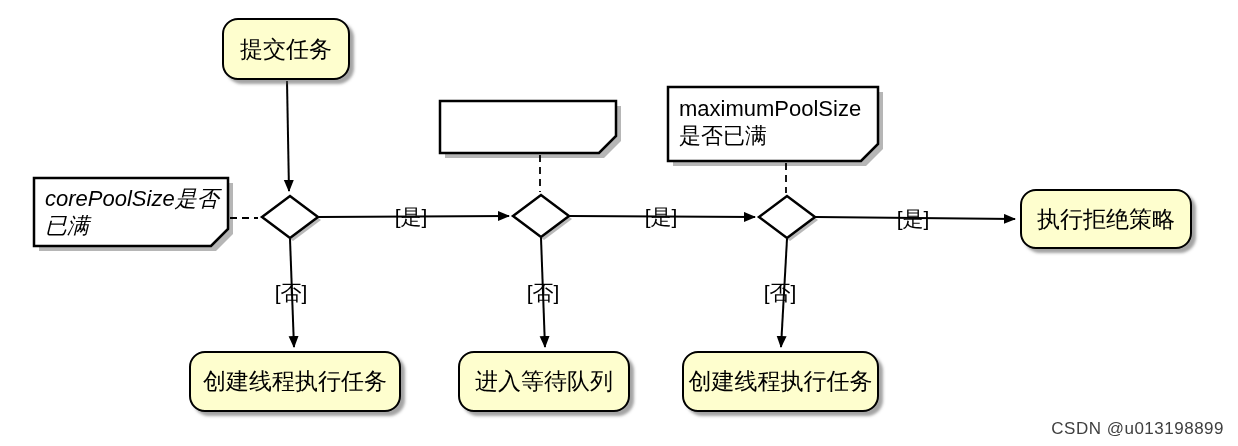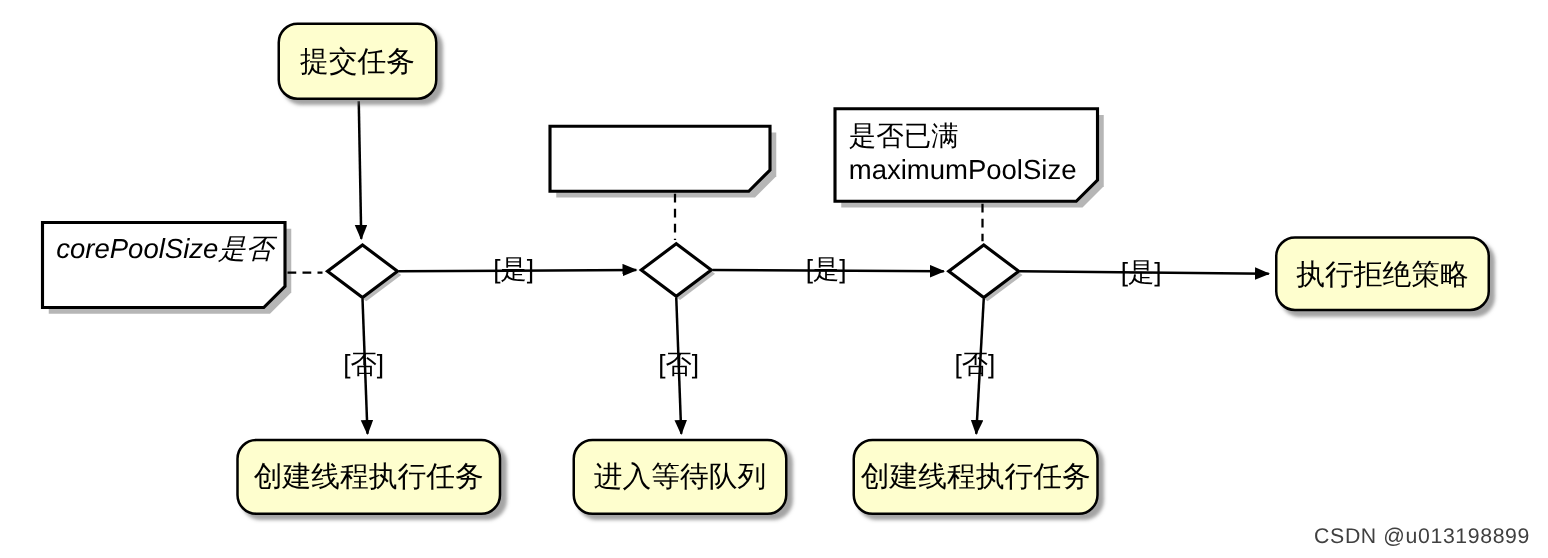--- a/index.html
+++ b/index.html
@@ -138,26 +138,27 @@
   <div class="node" style="left:1020px; top:189px; width:172px; height:60px;">执行拒绝策略</div>
 
   <div class="node" style="left:189px; top:351px; width:212px; height:61px;">创建线程执行任务</div>
 
   <div class="node" style="left:458px; top:351px; width:172px; height:61px;text-align:right;">进入等待队列</div>
 
   <div class="node" style="left:682px; top:351px; width:197px; height:61px;">创建线程执行任务</div>
 
   <div class="note-text" style="left:45px; top:185px;font-style:italic;">
     <div>corePoolSize是否</div>
+    <div>已满</div>
   </div>
 
 
   <div class="note-text" style="left:679px; top:95px;">
+    <div>maximumPoolSize</div>
     <div>是否已满</div>
-    <div>maximumPoolSize</div>
   </div>
 
   <div class="edge-label" style="left:411px; top:216px;">[是]</div>
   <div class="edge-label" style="left:661px; top:216px;">[是]</div>
   <div class="edge-label" style="left:913px; top:218px;">[是]</div>
   <div class="edge-label" style="left:291px; top:292px;">[否]</div>
   <div class="edge-label" style="left:543px; top:292px;">[否]</div>
   <div class="edge-label" style="left:780px; top:292px;">[否]</div>
 
   <div class="watermark">CSDN @u013198899</div>

